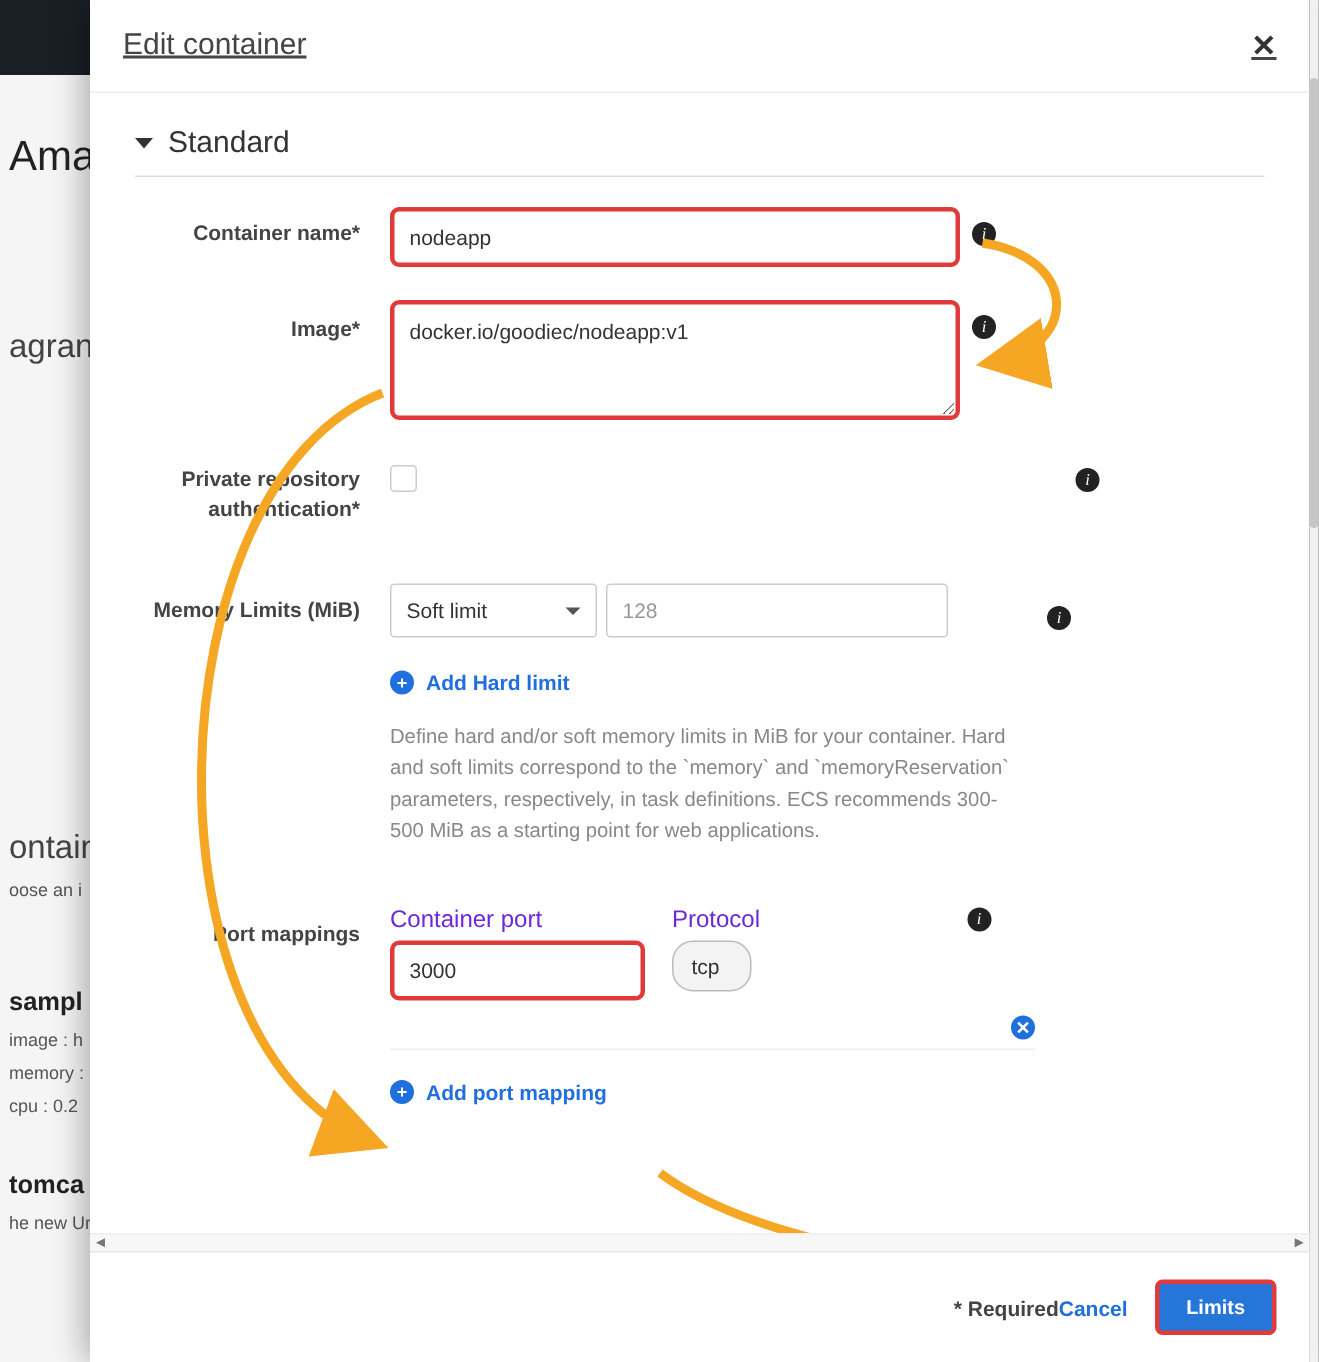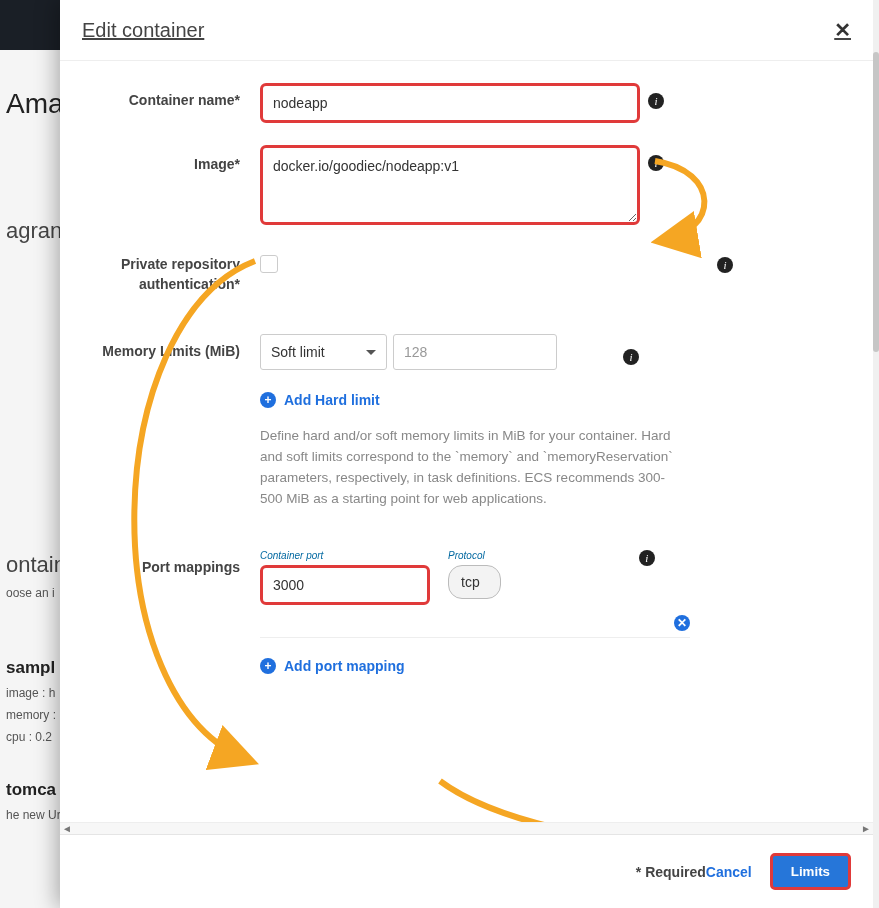--- a/index.html
+++ b/index.html
@@ -124,22 +124,22 @@
   input[type=text]::placeholder, .num-input::placeholder { color: #999; }
   textarea { resize: both; min-height: 80px; line-height: 1.4; }
 
   .highlight-red {
     border: 3px solid #e03a3a !important;
     border-radius: 6px !important;
   }
 
   .w-name { width: 380px; }
   .w-image { width: 380px; height: 66px; }
-  .w-memtype { width: 127px; }
-  .w-memval { width: 164px; }
+  .w-memtype { width: 138px; }
+  .w-memval { width: 228px; }
   .w-port { width: 170px; }
 
   .checkbox {
     width: 18px; height: 18px; border: 1px solid #ccc; border-radius: 3px;
     background: #fff; margin-top: 8px; cursor: pointer;
   }
 
   .select-like {
     display: inline-flex; align-items: center; justify-content: space-between;
     gap: 8px; cursor: pointer; background: #fff;
@@ -175,21 +175,21 @@
     margin-top: 32px;
   }
 
   .link-blue { color: #1f6fde; font-weight: 700; cursor: pointer; display: inline-flex; align-items: center; gap: 8px; }
 
   .helper-text {
     color: #888; font-size: 13.5px; line-height: 1.55;
     margin-top: 10px; max-width: 420px;
   }
 
-  .port-header { font-style: italic; color: #0369a1; font-size: 10px; margin-bottom: 4px; }
+  .port-header { color: #6d28d9; font-size: 16px; margin-bottom: 4px; }
 
   .modal-footer {
     border-top: 1px solid #e5e5e5;
     padding: 18px 22px;
     display: flex; align-items: center; justify-content: flex-end;
     background: #fff;
   }
   .footer-left { font-size: 14px; color: #444; font-weight: 700; }
   .footer-right { display: flex; align-items: center; gap: 18px; }
   .btn-cancel { color: #1f6fde; font-weight: 700; cursor: pointer; }
@@ -254,20 +254,24 @@
 </div>
 
 <div class="modal">
   <div class="modal-header">
     <span>Edit container</span>
     <span class="close">✕</span>
   </div>
 
   <div class="modal-body">
 
+    <div class="section-header">
+      <span class="caret"></span>
+      <span>Standard</span>
+    </div>
 
     <div class="form-row">
       <div class="form-label">Container name*</div>
       <div class="form-control-wrap">
         <input type="text" class="w-name highlight-red" value="nodeapp" style="">
         <span class="info-icon">i</span>
       </div>
     </div>
 
     <div class="form-row">

